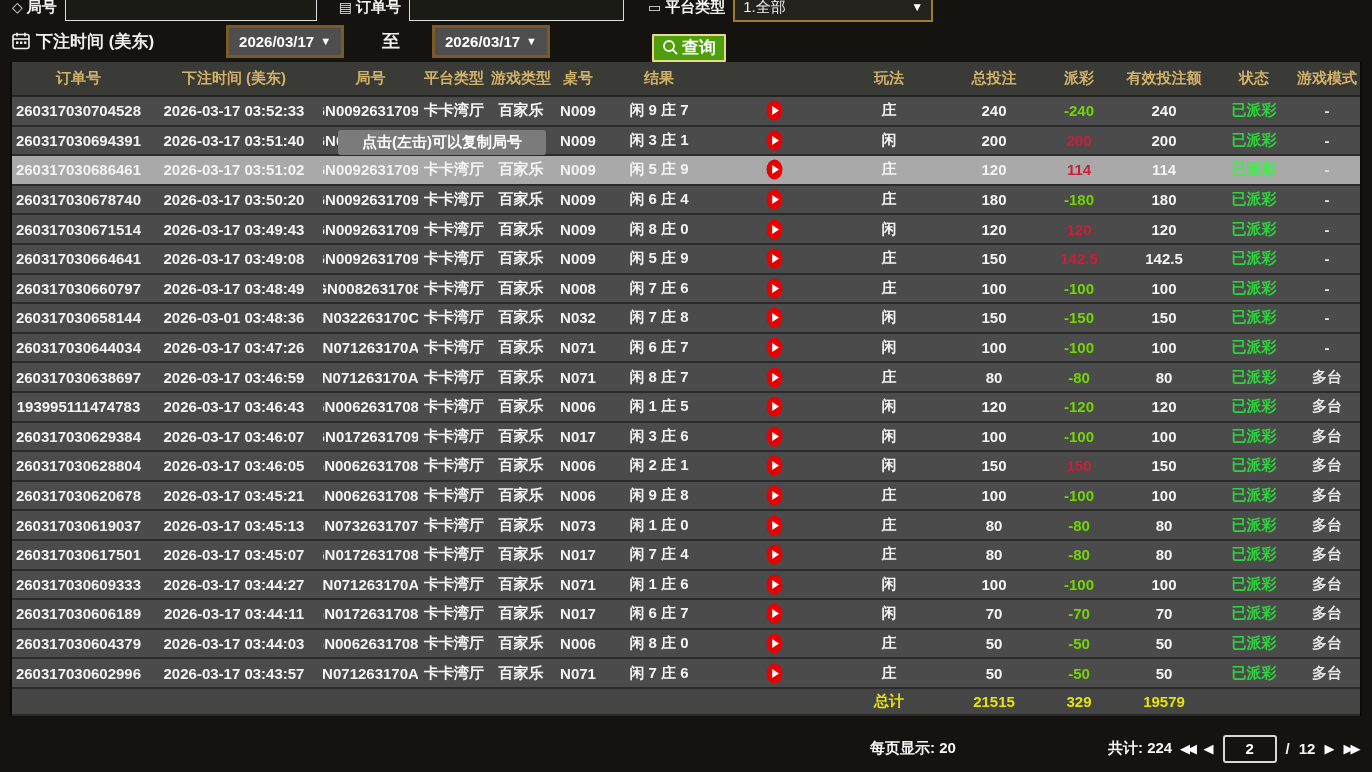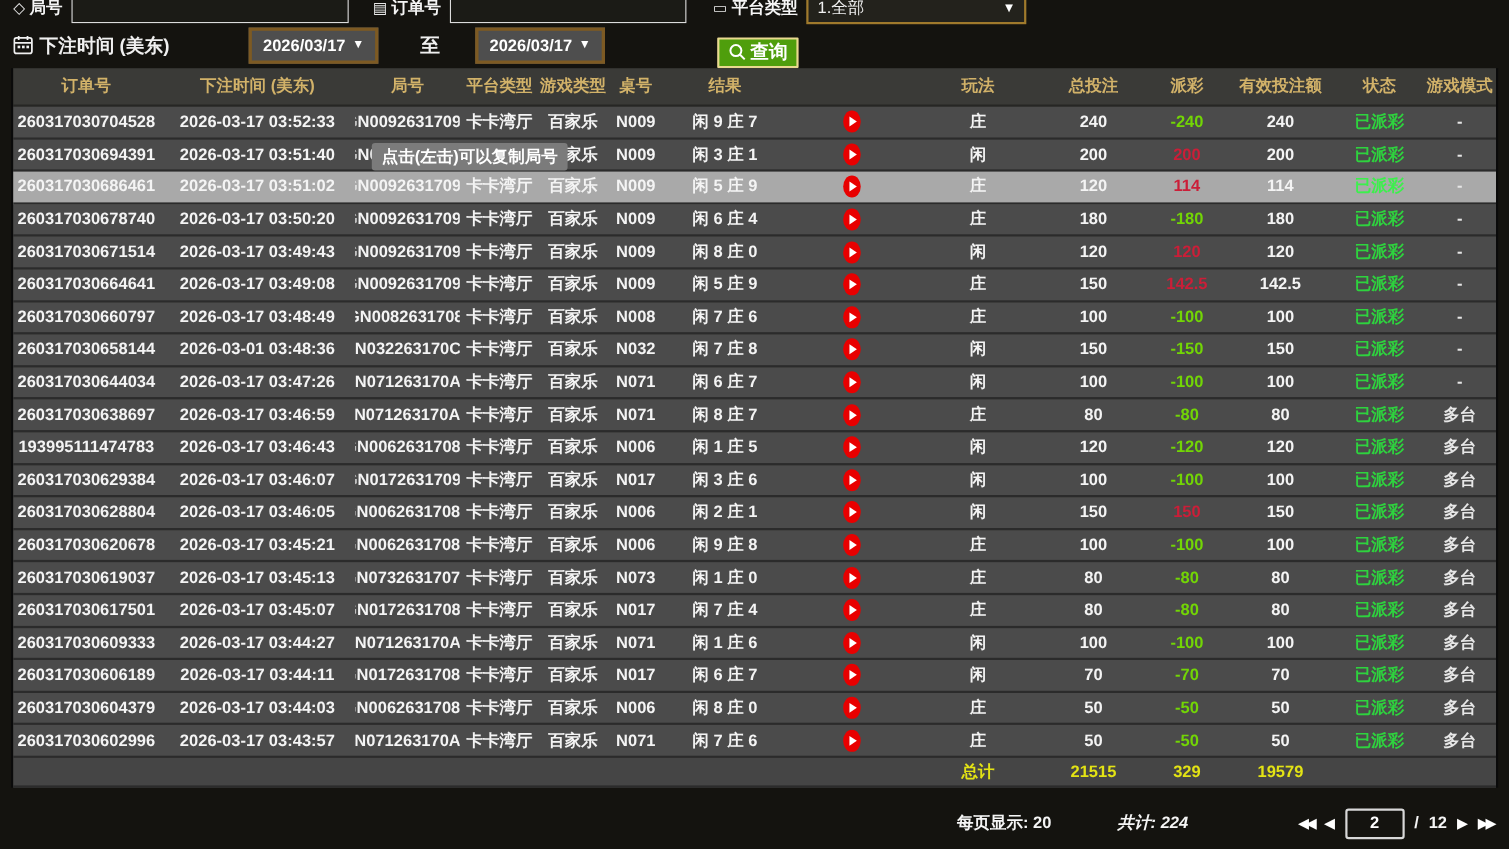--- a/index.html
+++ b/index.html
@@ -42,25 +42,25 @@
   .trow.hl{background:#a9a9a9;}
   .cell.pos{color:#cb1e38;}
   .cell.neg{color:#72d505;}
   .cell.status{color:#2ed33e;}
   .trow.hl .cell.status{color:#3cf04c;}
   .cell.mode{color:#e6e6e6;}
   .sumrow{height:27px;background:#454545;border-bottom:2px solid #2b2b2b;box-sizing:border-box;}
   .sumrow .cell{color:#e3e314;font-weight:700;}
   
   .tooltip{position:absolute;left:338px;top:130px;background:#7b7b7b;color:#ffffff;
-    font-size:15px;font-weight:600;padding:3px 9px;border-radius:3px;z-index:9;white-space:nowrap;}
+    font-size:15px;font-weight:600;padding:3px 24px;border-radius:3px;z-index:9;white-space:nowrap;}
   
   .pager{position:absolute;left:0;bottom:0;width:100%;height:47px;display:flex;align-items:center;font-size:15px;font-weight:700;color:#f5f5f5;}
   .pager .perpage{position:absolute;left:870px;}
-  .pager .total{position:absolute;left:1016px;font-style:italic;}
+  .pager .total{position:absolute;left:1108px;}
   .pgnav{position:absolute;left:1180px;display:flex;align-items:center;gap:9px;}
   .pgbtn{color:#fff;font-size:13px;cursor:pointer;letter-spacing:-3px;display:flex;align-items:center;}
   .pgbtn.single{letter-spacing:0;}
   .page-input{width:46px;height:22px;background:transparent;border:2px solid #d8d8d8;
     color:#fff;font-size:15px;font-weight:700;text-align:center;border-radius:3px;
     font-family:"Liberation Sans",sans-serif;}
   .slash{font-weight:700;}
   svg{display:block;}
 </style>
 </head>

